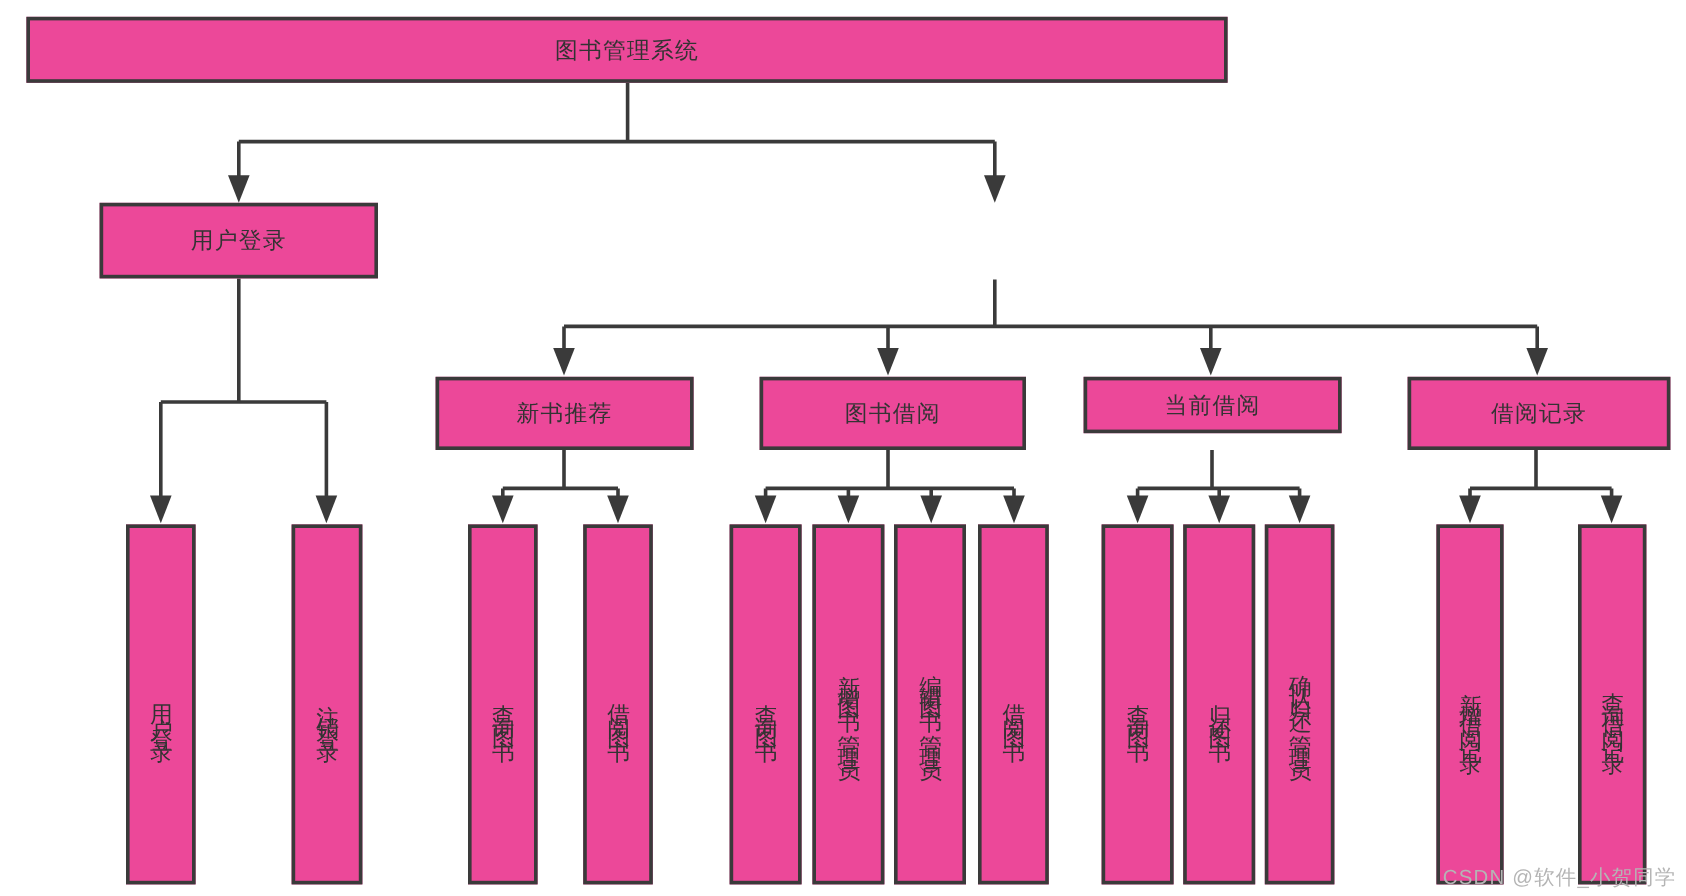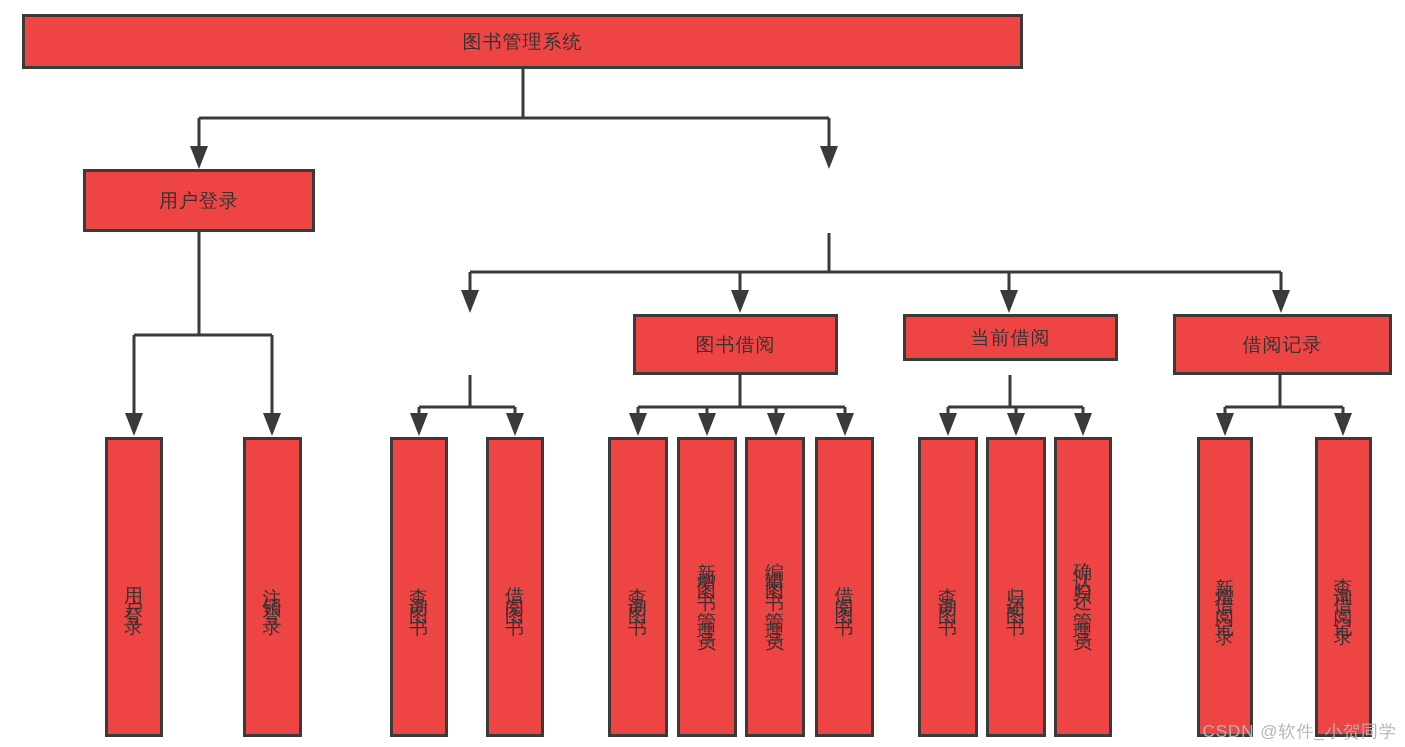--- a/index.html
+++ b/index.html
@@ -6,21 +6,21 @@
   body{
     width:1405px;height:747px;position:relative;overflow:hidden;
     background:#ffffff;
     font-family:"Liberation Sans", sans-serif;
     color:#333333;
   }
   #canvas{position:absolute;left:0;top:0;width:1405px;height:747px;}
   svg.connectors{position:absolute;left:0;top:0;z-index:1;}
   .box{
     position:absolute;z-index:2;box-sizing:border-box;
-    background:#ef4444;border:3px solid #3a3a3a;
+    background:#ec4899;border:3px solid #3a3a3a;
     display:flex;align-items:center;justify-content:center;
     font-size:19px;color:#333333;letter-spacing:1px;
   }
   .leaf .vtext{
     writing-mode:vertical-rl;text-orientation:mixed;
     font-size:19px;line-height:1;letter-spacing:10px;
     margin-bottom:-10px;white-space:nowrap;
   }
   .watermark{
     position:absolute;z-index:3;right:8px;bottom:4px;
@@ -98,21 +98,24 @@
   </svg>
 
   <div class="box" style="left:22px;top:14px;width:1001px;height:55px">
     <span>图书管理系统</span>
   </div>
 
   <div class="box" style="left:83px;top:169px;width:232px;height:63px">
     <span>用户登录</span>
   </div>
 
-  <div class="box" style="left:633px;top:314px;width:205px;height:61px">
+  <div class="box" style="left:363px;top:314px;width:215px;height:61px">
+    <span>新书推荐</span>
+  </div>
+  <div class="box" style="left:633px;top:314px;width:222px;height:61px">
     <span>图书借阅</span>
   </div>
   <div class="box" style="left:903px;top:314px;width:215px;height:47px">
     <span>当前借阅</span>
   </div>
   <div class="box" style="left:1173px;top:314px;width:219px;height:61px">
     <span>借阅记录</span>
   </div>
 
   <div class="box leaf" style="left:105px;top:437px;width:58px;height:300px">

